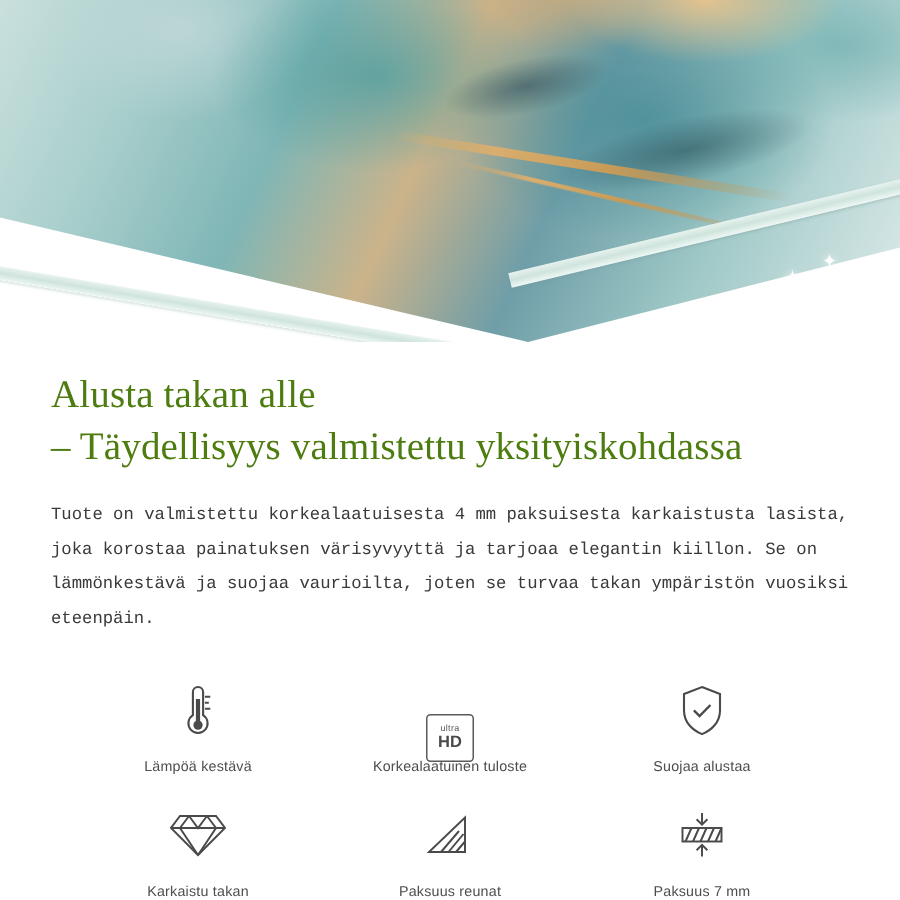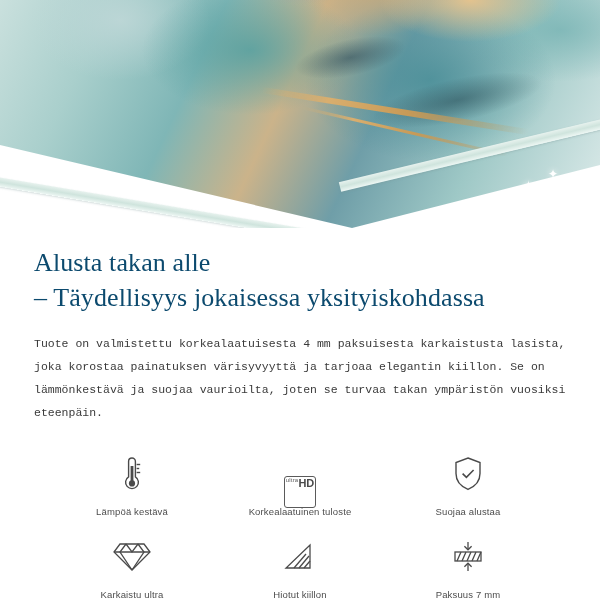--- a/index.html
+++ b/index.html
@@ -129,21 +129,21 @@
   .content {
     padding: 0 34px;
     box-sizing: border-box;
   }
   .headline {
     margin: 18px 0 0 0;
     font-family: "Liberation Serif", serif;
     font-size: 26px;
     line-height: 1.34;
     font-weight: 400;
-    color: #0c4a6e;
+    color: #4d7c0f;
     letter-spacing: 0.1px;
   }
   .headline .line2 {
     display: block;
   }
   .body-copy {
     margin: 16px 0 0 0;
     font-size: 11.5px;
     line-height: 2.0;
     color: #3a3a3a;
@@ -180,21 +180,22 @@
     color: #4d4d4d;
     text-align: left;
     letter-spacing: 0.15px;
   }
   .hd-badge {
     width: 30px;
     height: 30px;
     border: 1.4px solid #5a5a5a;
     border-radius: 3px;
     display: flex;
-    flex-direction: row;
+    flex-direction: column;
+    align-items: center;
     justify-content: center;
     line-height: 1;
     margin-top: 36px;
   }
   .hd-badge .ultra {
     font-size: 6px;
     letter-spacing: 0.2px;
     color: #5a5a5a;
   }
   .hd-badge .hd {
@@ -220,21 +221,21 @@
       <div class="edge-strip edge-left"></div>
       <span class="sparkle s1">✦</span>
       <span class="sparkle s2">✦</span>
       <span class="sparkle s3">✦</span>
     </div>
   </div>
 
   <div class="content">
     <h1 class="headline">
       <span>Alusta takan alle</span>
-      <span class="line2">– Täydellisyys jokaisessa yksityiskohdassa</span>
+      <span class="line2">– Täydellisyys valmistettu yksityiskohdassa</span>
     </h1>
 
     <p class="body-copy">Tuote on valmistettu korkealaatuisesta 4 mm paksuisesta karkaistusta lasista, joka korostaa painatuksen värisyvyyttä ja tarjoaa elegantin kiillon. Se on lämmönkestävä ja suojaa vaurioilta, joten se turvaa takan ympäristön vuosiksi eteenpäin.</p>
 
     <div class="features">
 
       <div class="feature">
         <div class="feature-icon">
           <svg width="26" height="40" viewBox="0 0 26 40" fill="none" stroke="#4a4a4a" stroke-width="1.4">
             <path d="M13 4 a3.4 3.4 0 0 1 3.4 3.4 v15.4 a6.4 6.4 0 1 1 -6.8 0 v-15.4 A3.4 3.4 0 0 1 13 4 z"></path>
@@ -271,33 +272,33 @@
       <div class="feature">
         <div class="feature-icon">
           <svg width="38" height="34" viewBox="0 0 38 34" fill="none" stroke="#4a4a4a" stroke-width="1.3">
             <path d="M7 4 h24 l6 8 l-18 18 l-18 -18 z"></path>
             <path d="M1 12 h36"></path>
             <path d="M13 4 l-6 8 l12 18"></path>
             <path d="M25 4 l6 8 l-12 18"></path>
             <path d="M13 4 l6 8 l6 -8"></path>
           </svg>
         </div>
-        <div class="feature-label">Karkaistu ultra</div>
+        <div class="feature-label">Karkaistu takan</div>
       </div>
 
       <div class="feature">
         <div class="feature-icon">
           <svg width="36" height="30" viewBox="0 0 36 30" fill="none" stroke="#4a4a4a" stroke-width="1.3">
             <path d="M4 26 L28 26 L28 3 Z"></path>
             <path d="M12 26 L24 12"></path>
             <path d="M17 26 L27 14"></path>
             <path d="M22 26 L28 19"></path>
           </svg>
         </div>
-        <div class="feature-label">Hiotut kiillon</div>
+        <div class="feature-label">Paksuus reunat</div>
       </div>
 
       <div class="feature">
         <div class="feature-icon">
           <svg width="36" height="34" viewBox="0 0 36 34" fill="none" stroke="#4a4a4a" stroke-width="1.3">
             <path d="M18 2 v7"></path>
             <path d="M14.4 6.2 L18 9.8 L21.6 6.2"></path>
             <rect x="5" y="12" width="26" height="9"></rect>
             <path d="M7 21 L11 12 M12 21 L16 12 M17 21 L21 12 M22 21 L26 12 M27 21 L31 12"></path>
             <path d="M18 31 v-7"></path>

